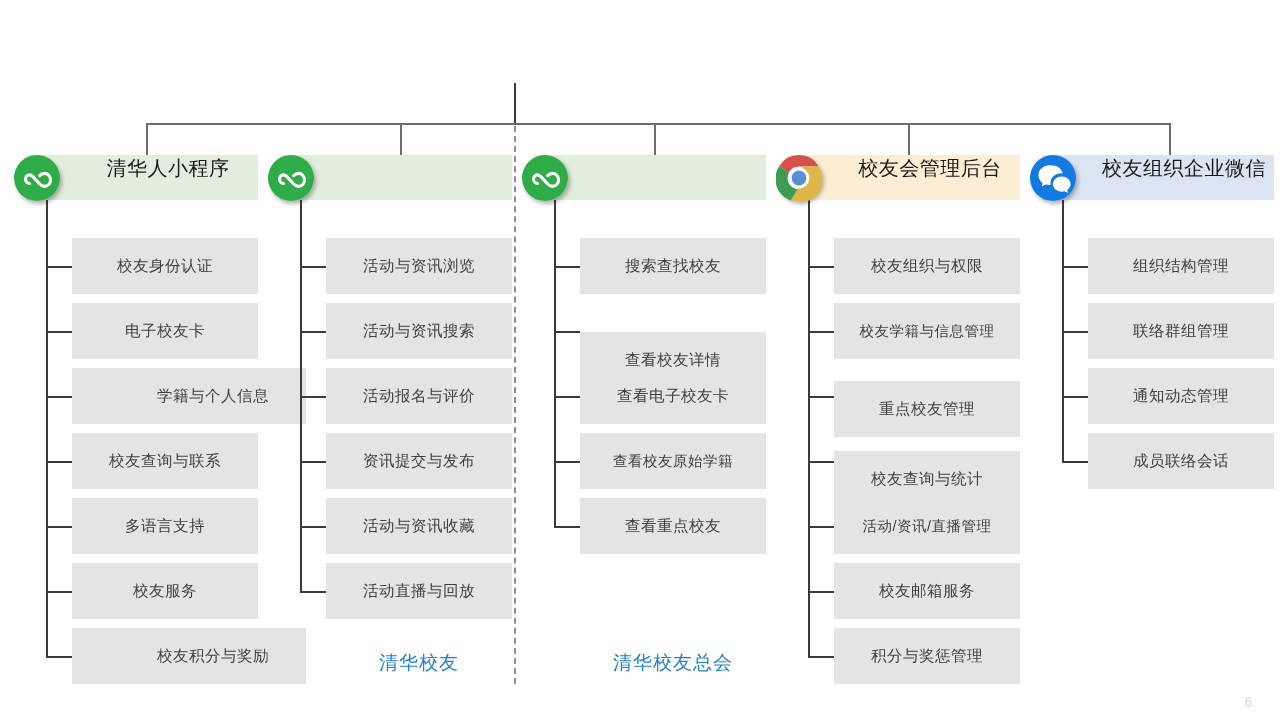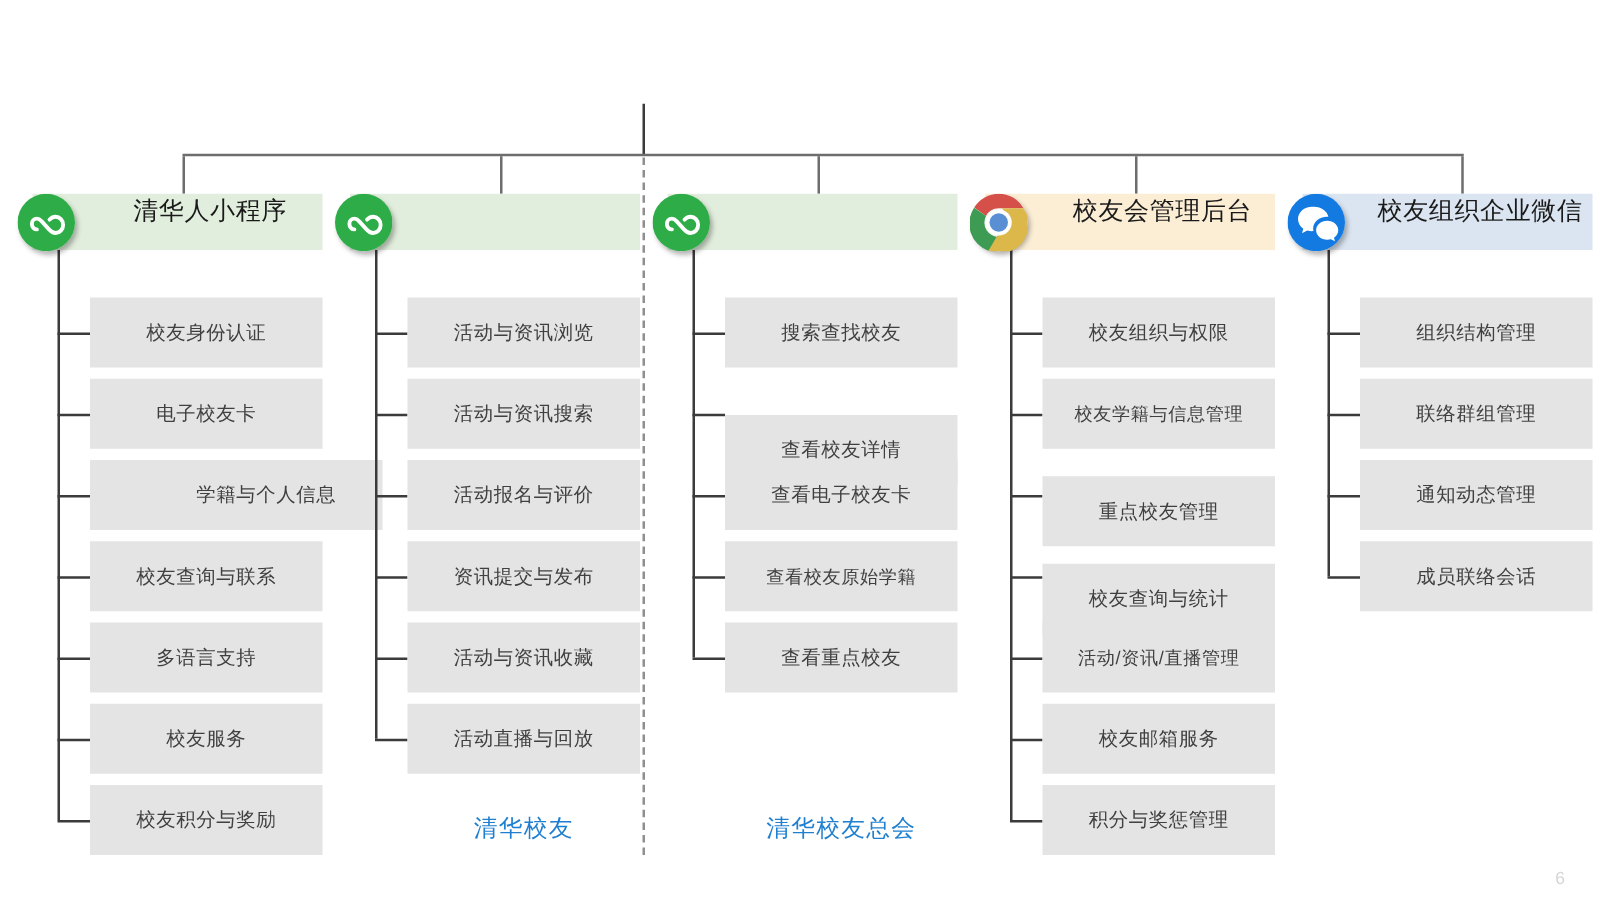--- a/index.html
+++ b/index.html
@@ -203,21 +203,21 @@
         <div class="item-box" style="left: 64px; top: 148px;">电子校友卡</div>
         <div class="elbow" style="left: 38px; top: 241px; width: 26px;"></div>
         <div class="item-box" style="left: 64px; top: 213px; padding-left: 48px;">学籍与个人信息</div>
         <div class="elbow" style="left: 38px; top: 306px; width: 26px;"></div>
         <div class="item-box" style="left: 64px; top: 278px;">校友查询与联系</div>
         <div class="elbow" style="left: 38px; top: 371px; width: 26px;"></div>
         <div class="item-box" style="left: 64px; top: 343px;">多语言支持</div>
         <div class="elbow" style="left: 38px; top: 436px; width: 26px;"></div>
         <div class="item-box" style="left: 64px; top: 408px;">校友服务</div>
         <div class="elbow" style="left: 38px; top: 501px; width: 26px;"></div>
-        <div class="item-box" style="left: 64px; top: 473px;">校友积分与奖励</div>
+        <div class="item-box" style="left: 64px; top: 473px; padding-left: 48px;">校友积分与奖励</div>
       </div>
       <div class="column" style="left: 262px;">
         <div class="col-header">
           <div class="col-header-bar" style="background: rgb(226, 238, 221);"></div>
           <div class="app-icon">
             <svg width="46" height="46" viewBox="0 0 46 46">
               <circle cx="23" cy="23" r="23" fill="#2eac47"></circle>
               <path d="M15.5 28.5c-2.2 0-4-1.9-4-4.3s1.8-4.3 4-4.3c1.6 0 2.7.9 3.9 2.2l5.8 6.4c1.5 1.7 3 2.9 5.3 2.9 3.3 0 6-2.9 6-6.5s-2.7-6.5-6-6.5c-2 0-3.5.9-4.9 2.3" fill="none" stroke="#ffffff" stroke-width="3.1" stroke-linecap="round" stroke-linejoin="round"></path>
             </svg>
           </div>

